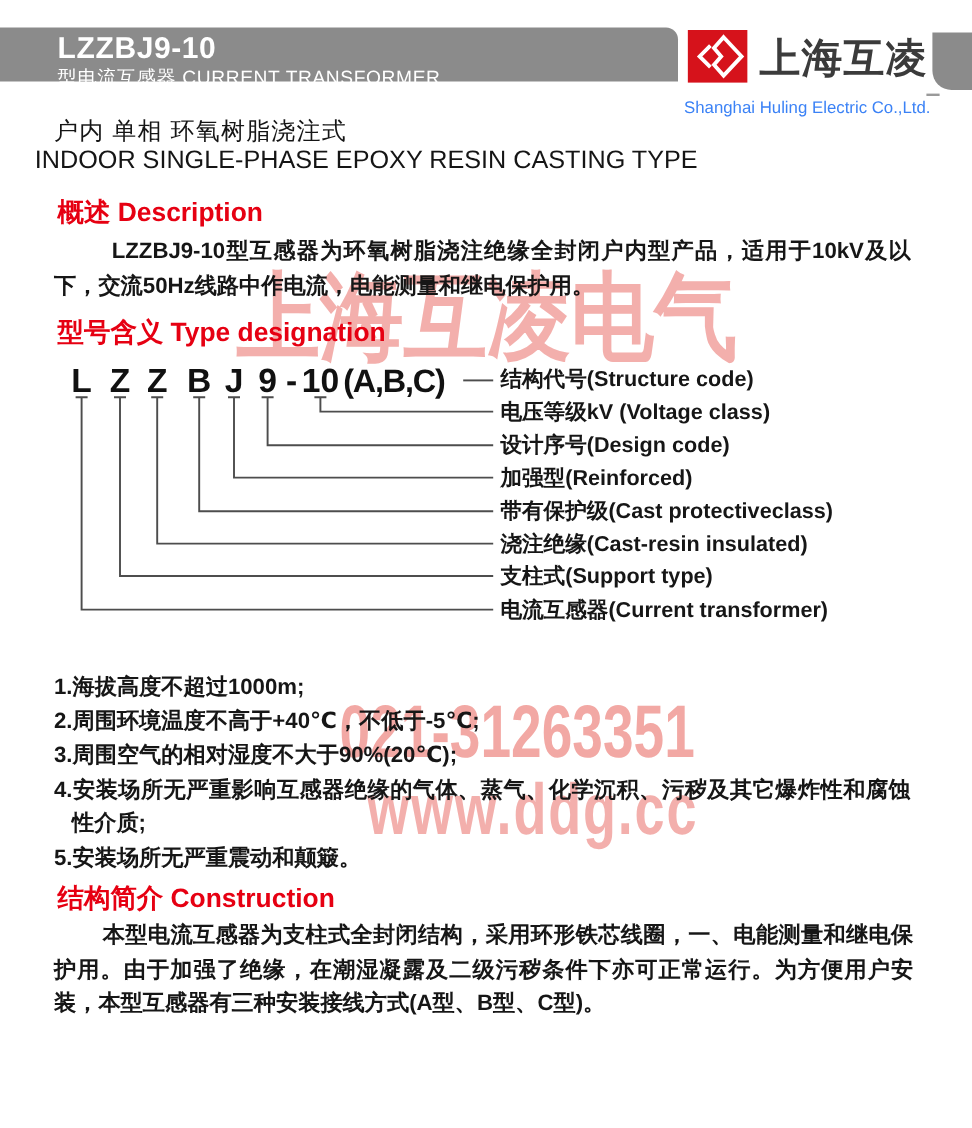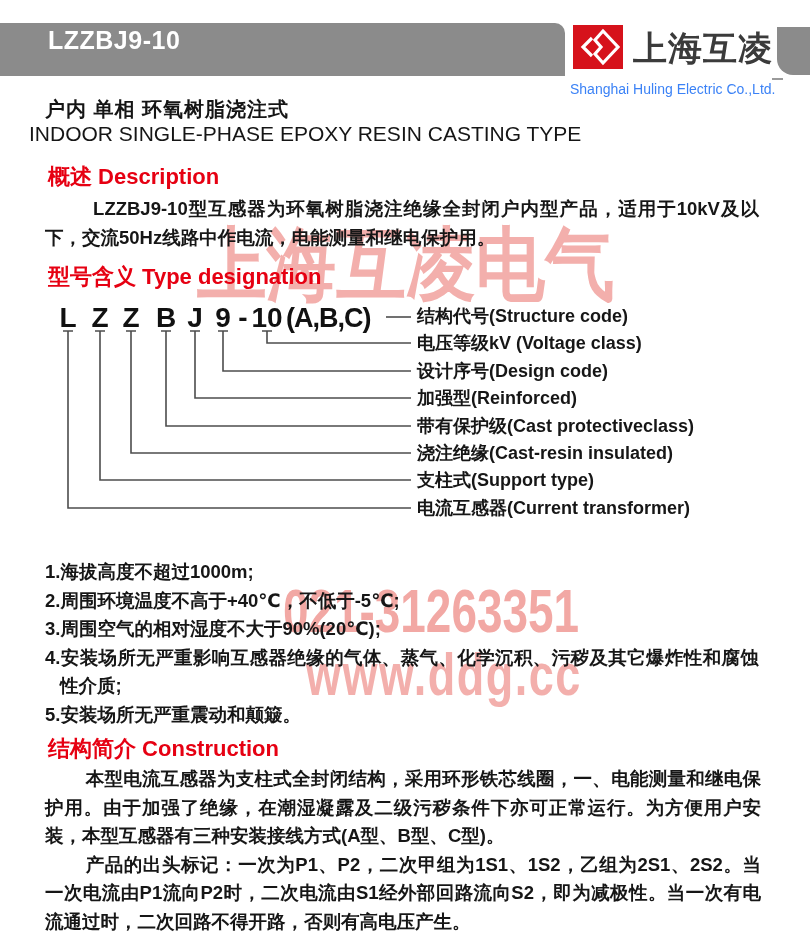--- a/index.html
+++ b/index.html
@@ -8,30 +8,30 @@
     font-family:"Liberation Sans","DejaVu Sans",sans-serif;color:#1a1a1a;
   }
   .abs{position:absolute;}
   .c{position:absolute;z-index:1;}
   
   .wm{position:absolute;z-index:0;font-weight:bold;white-space:nowrap;transform-origin:left top;}
   .wm-brand{left:197px;top:212px;font-size:80px;color:rgba(231,96,90,0.50);transform:scaleX(0.87);letter-spacing:0px;}
   .wm-phone{left:283px;top:575px;font-size:62px;color:rgba(231,96,90,0.55);transform:scaleX(0.74);}
   .wm-site{left:306px;top:640px;font-size:60px;color:rgba(231,96,90,0.50);transform:scaleX(0.75);letter-spacing:2px;}
   
-  .bar{left:0;top:23px;width:565px;height:53px;background:#8b8b8b;border-radius:0 10px 0 0;}
+  .bar{left:0;top:23px;width:565px;height:45px;background:#8b8b8b;border-radius:0 10px 0 0;}
   .bar-model{left:48px;top:3px;font-size:25px;font-weight:bold;color:#ffffff;letter-spacing:0.5px;}
   .bar-sub{left:48px;top:32px;font-size:16px;color:#ffffff;letter-spacing:0.5px;}
   .corner-tab{left:777px;top:27px;width:33px;height:48px;background:#8b8b8b;border-radius:0 0 0 16px;}
   .logo-box{left:573px;top:25px;width:50px;height:44px;}
   .brand-cn{left:633px;top:26px;font-size:34px;font-weight:bold;color:#3b3b3b;letter-spacing:1px;white-space:nowrap;}
   .company-en{left:570px;top:69px;font-size:14px;color:#3b82f6;white-space:nowrap;margin-top:12px;}
   .header-rule{left:772px;top:78px;width:11px;height:2px;background:#9a9a9a;}
   
-  .intro-cn{left:45px;top:96px;font-size:20px;font-weight:bold;color:#151515;letter-spacing:1px;white-space:nowrap;text-align:center;}
+  .intro-cn{left:45px;top:96px;font-size:20px;font-weight:normal;color:#151515;letter-spacing:1px;white-space:nowrap;text-align:center;}
   .intro-en{left:29px;top:122px;font-size:21px;color:#151515;white-space:nowrap;}
   
   .heading{font-size:22px;font-weight:bold;color:#e60012;white-space:nowrap;}
   .h-desc{left:48px;top:162px;}
   .h-type{left:48px;top:262px;}
   .h-serv{left:48px;top:527px;}
   .h-cons{left:48px;top:734px;}
   
   .bodytext{font-size:18.5px;font-weight:bold;color:#161616;line-height:28.6px;}
   .desc-body{left:45px;top:195px;width:714px;text-align:justify;text-indent:2.6em;}
@@ -49,20 +49,21 @@
 <body>
 
 <div class="page">
 
   <div class="wm wm-brand">上海互凌电气</div>
   <div class="wm wm-phone">021-31263351</div>
   <div class="wm wm-site">www.ddg.cc</div>
 
   <div class="c bar">
     <div class="abs bar-model">LZZBJ9-10</div>
+    <div class="abs bar-sub">型电流互感器 CURRENT TRANSFORMER</div>
   </div>
   <div class="c corner-tab"></div>
   <div class="c logo-box">
     <svg width="50" height="44" viewBox="0 0 50 44" xmlns="http://www.w3.org/2000/svg">
       <rect x="0" y="0" width="50" height="44" fill="#d6121b"></rect>
       <polyline points="19,13 10,22 19,31" fill="none" stroke="#ffffff" stroke-width="3.2"></polyline>
       <polygon points="30,6 45,22 30,38 22,29 28,22 22,15" fill="none" stroke="#ffffff" stroke-width="3.2" stroke-linejoin="miter"></polygon>
     </svg>
   </div>
   <div class="c brand-cn">上海互凌</div>
@@ -114,16 +115,15 @@
     <div class="serv-item">1.海拔高度不超过1000m;</div>
     <div class="serv-item">2.周围环境温度不高于+40℃，不低于-5℃;</div>
     <div class="serv-item">3.周围空气的相对湿度不大于90%(20℃);</div>
     <div class="serv-item">4.安装场所无严重影响互感器绝缘的气体、蒸气、化学沉积、污秽及其它爆炸性和腐蚀性介质;</div>
     <div class="serv-item">5.安装场所无严重震动和颠簸。</div>
   </div>
 
   <div class="c heading h-cons">结构简介 Construction</div>
   <div class="c bodytext cons-paras">
     <p>本型电流互感器为支柱式全封闭结构，采用环形铁芯线圈，一、电能测量和继电保护用。由于加强了绝缘，在潮湿凝露及二级污秽条件下亦可正常运行。为方便用户安装，本型互感器有三种安装接线方式(A型、B型、C型)。</p>
-    <p>产品的出头标记：一次为P1、P2，二次甲组为1S1、1S2，乙组为2S1、2S2。当一次电流由P1流向P2时，二次电流由S1经外部回路流向S2，即为减极性。当一次有电流通过时，二次回路不得开路，否则有高电压产生。</p>
   </div>
 
 </div>
 
 </body></html>

